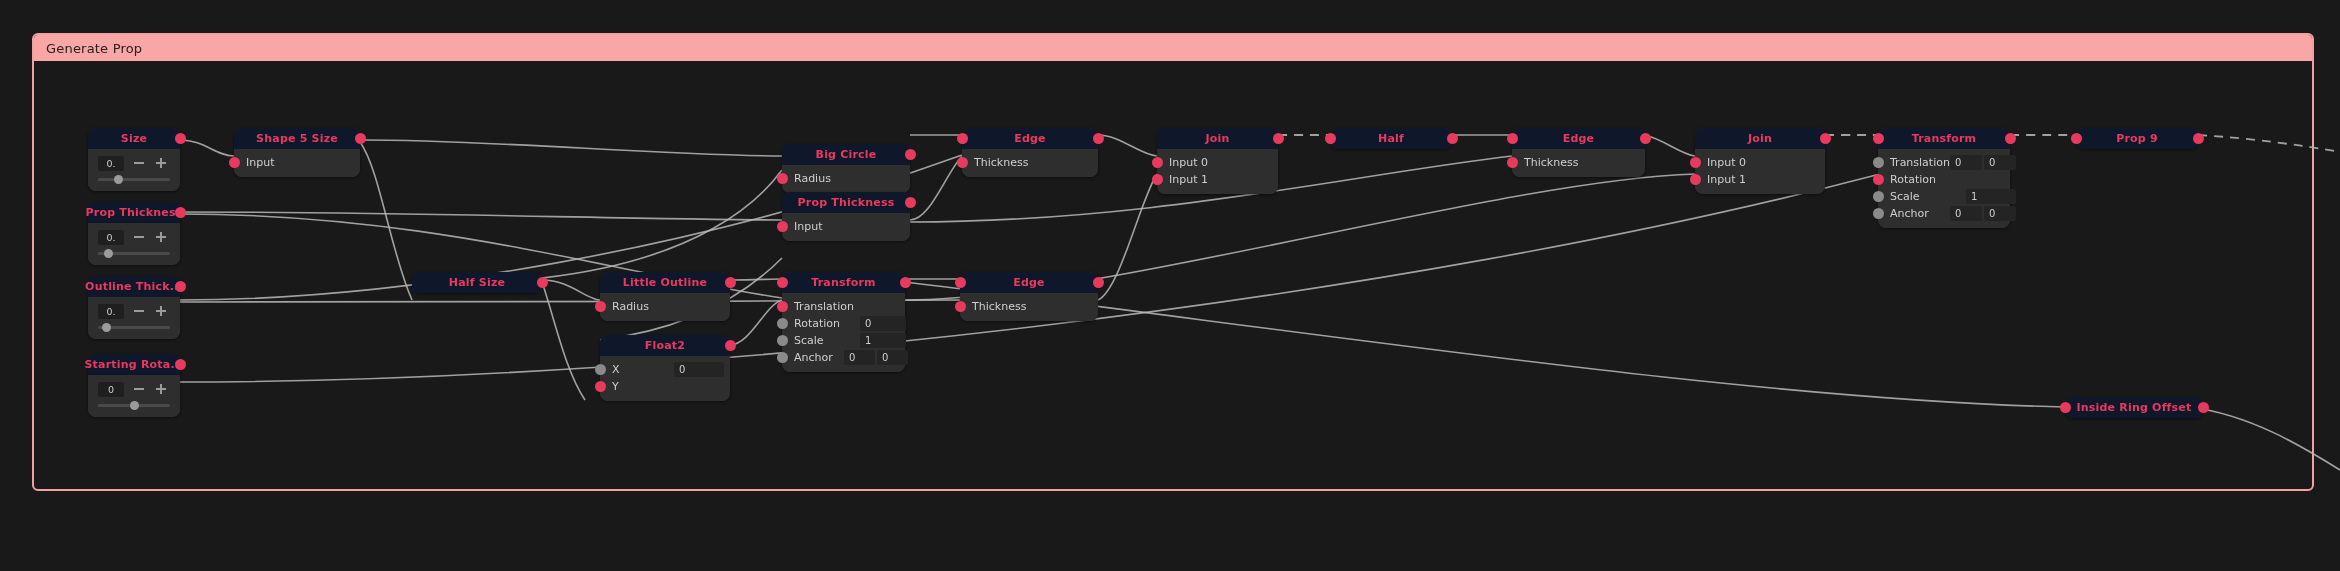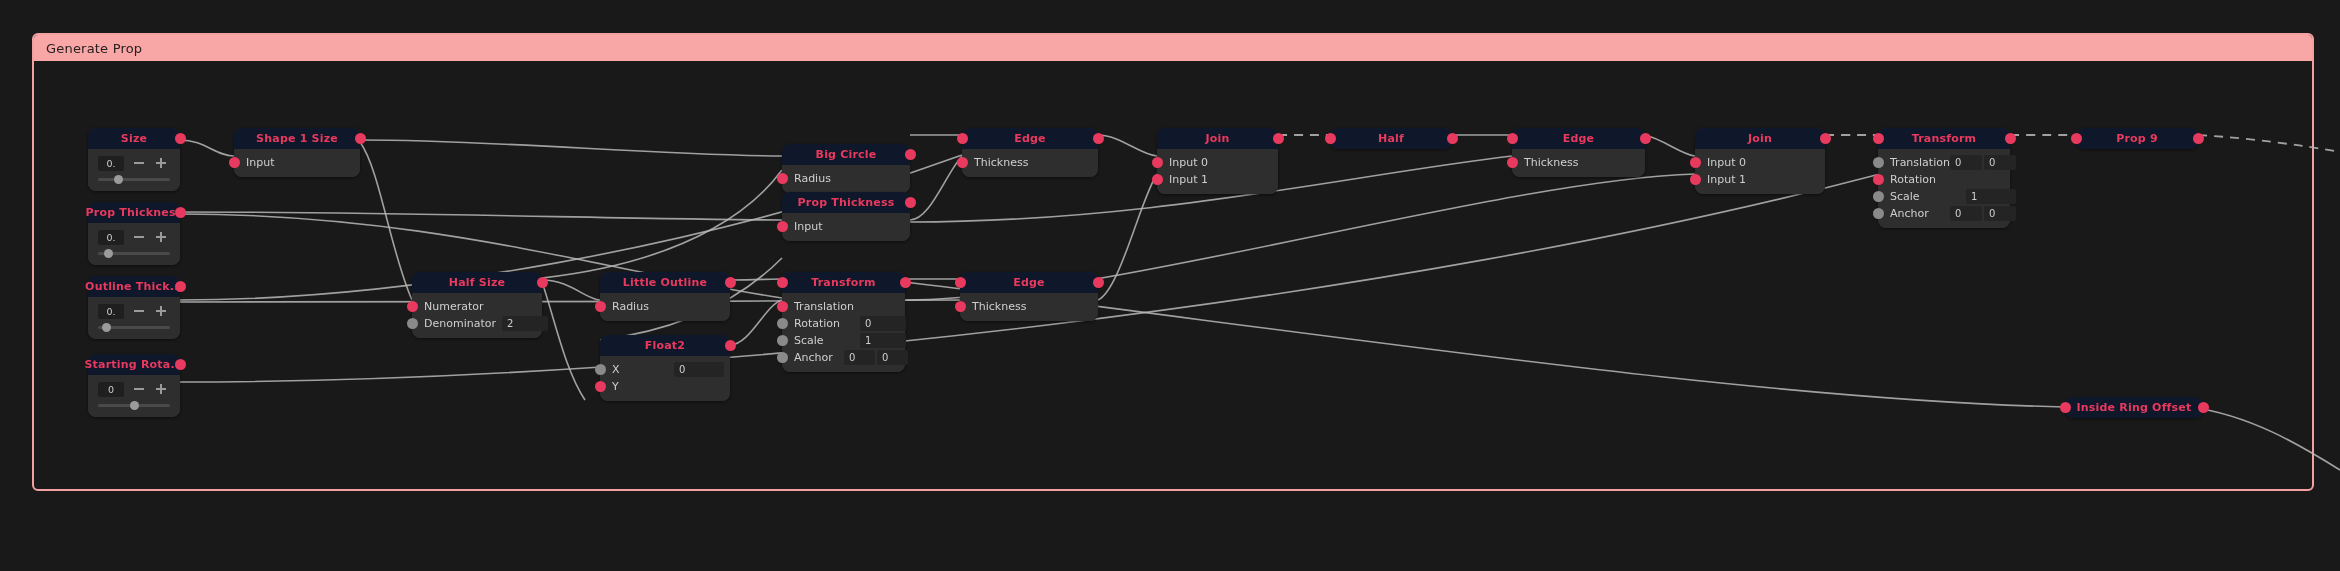--- a/index.html
+++ b/index.html
@@ -269,21 +269,21 @@
         <span class="step-btn plus"></span>
       </div>
       <div class="slider-track">
         <span class="slider-knob" style="left:45%;"></span>
       </div>
     </div>
   </div>
 
   <div class="node" style="left:234px; top:128px; width:126px;">
     <div class="node-header">
-      <span class="node-title">Shape 1 Size</span>
+      <span class="node-title">Shape 5 Size</span>
       <span class="port out-h"></span>
     </div>
     <div class="node-body">
       <div class="row">
         <span class="port"></span>
         <span class="row-label">Input</span>
       </div>
     </div>
   </div>
 
@@ -420,31 +420,20 @@
       <span class="node-title">Prop 9</span>
       <span class="port out-h"></span>
     </div>
   </div>
 
   <div class="node" style="left:412px; top:272px; width:130px;">
     <div class="node-header">
       <span class="node-title">Half Size</span>
       <span class="port out-h"></span>
     </div>
-    <div class="node-body">
-      <div class="row">
-        <span class="port"></span>
-        <span class="row-label">Numerator</span>
-      </div>
-      <div class="row">
-        <span class="port off"></span>
-        <span class="row-label">Denominator</span>
-        <span class="field" style="left:90px; width:46px;">2</span>
-      </div>
-    </div>
   </div>
 
   <div class="node" style="left:600px; top:272px; width:130px;">
     <div class="node-header">
       <span class="node-title">Little Outline</span>
       <span class="port out-h"></span>
     </div>
     <div class="node-body">
       <div class="row">
         <span class="port"></span>

